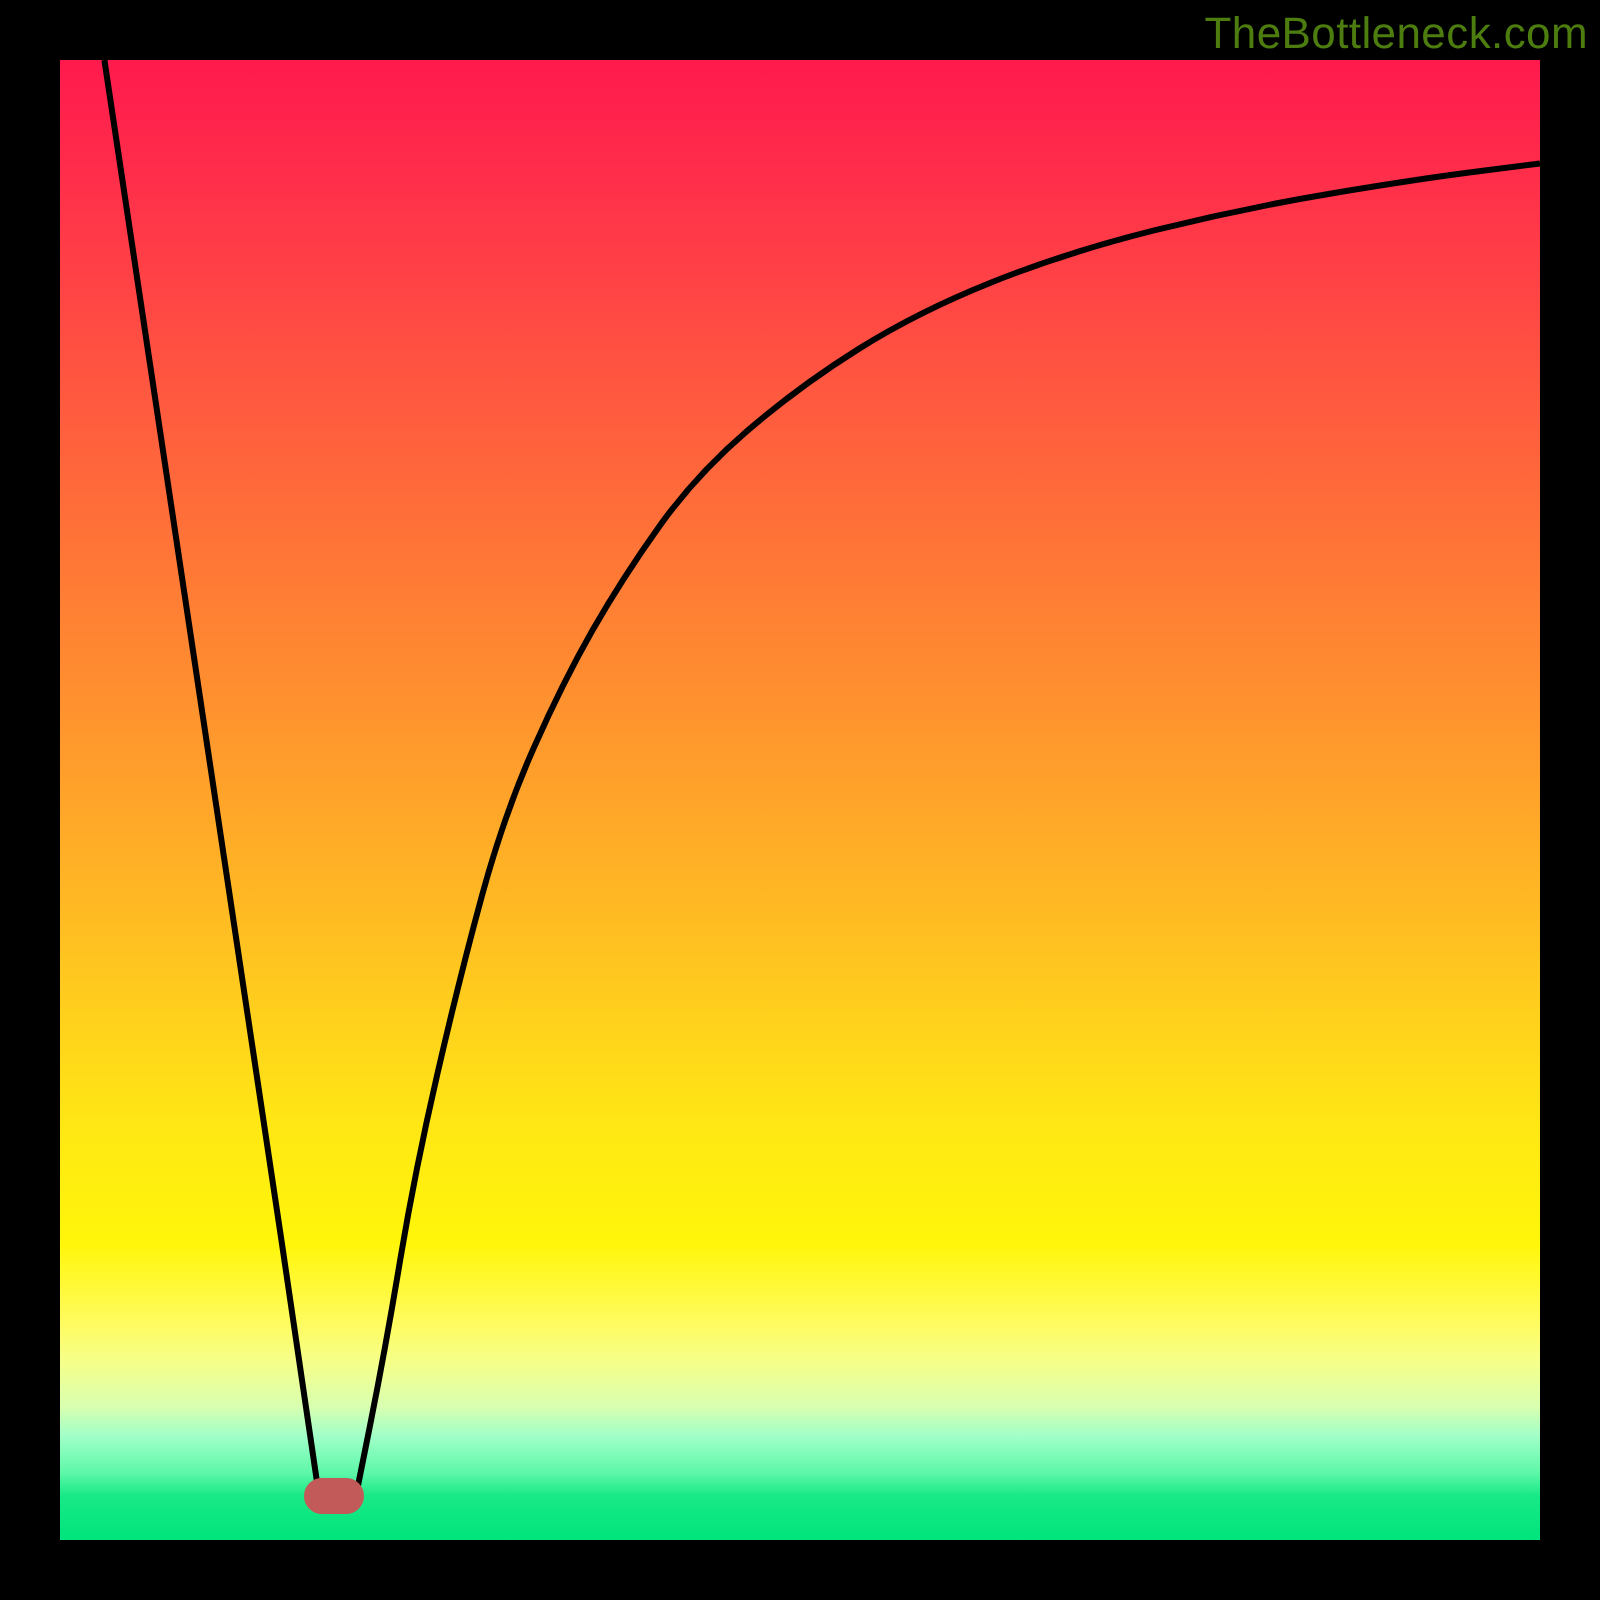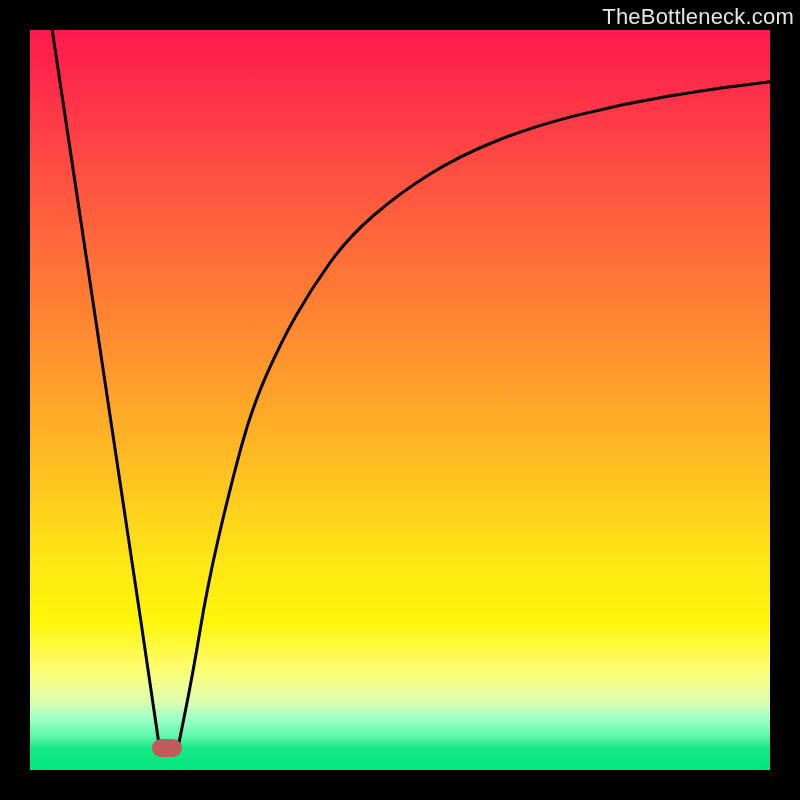--- a/index.html
+++ b/index.html
@@ -41,21 +41,21 @@
       #a0ffc8 93%,
       #5cf7a8 95.5%,
       #18e986 97.0%,
       #00e47c 100%
     );
   }
   .watermark {
     position: absolute;
     top: 4px;
     right: 6px;
-    color: #e5e5e5;
+    color: #4d7c0f;
     font-size: 22px;
     letter-spacing: 0.2px;
     user-select: none;
   }
   svg.curve {
     position: absolute;
     left: 0;
     top: 0;
     width: 740px;
     height: 740px;

